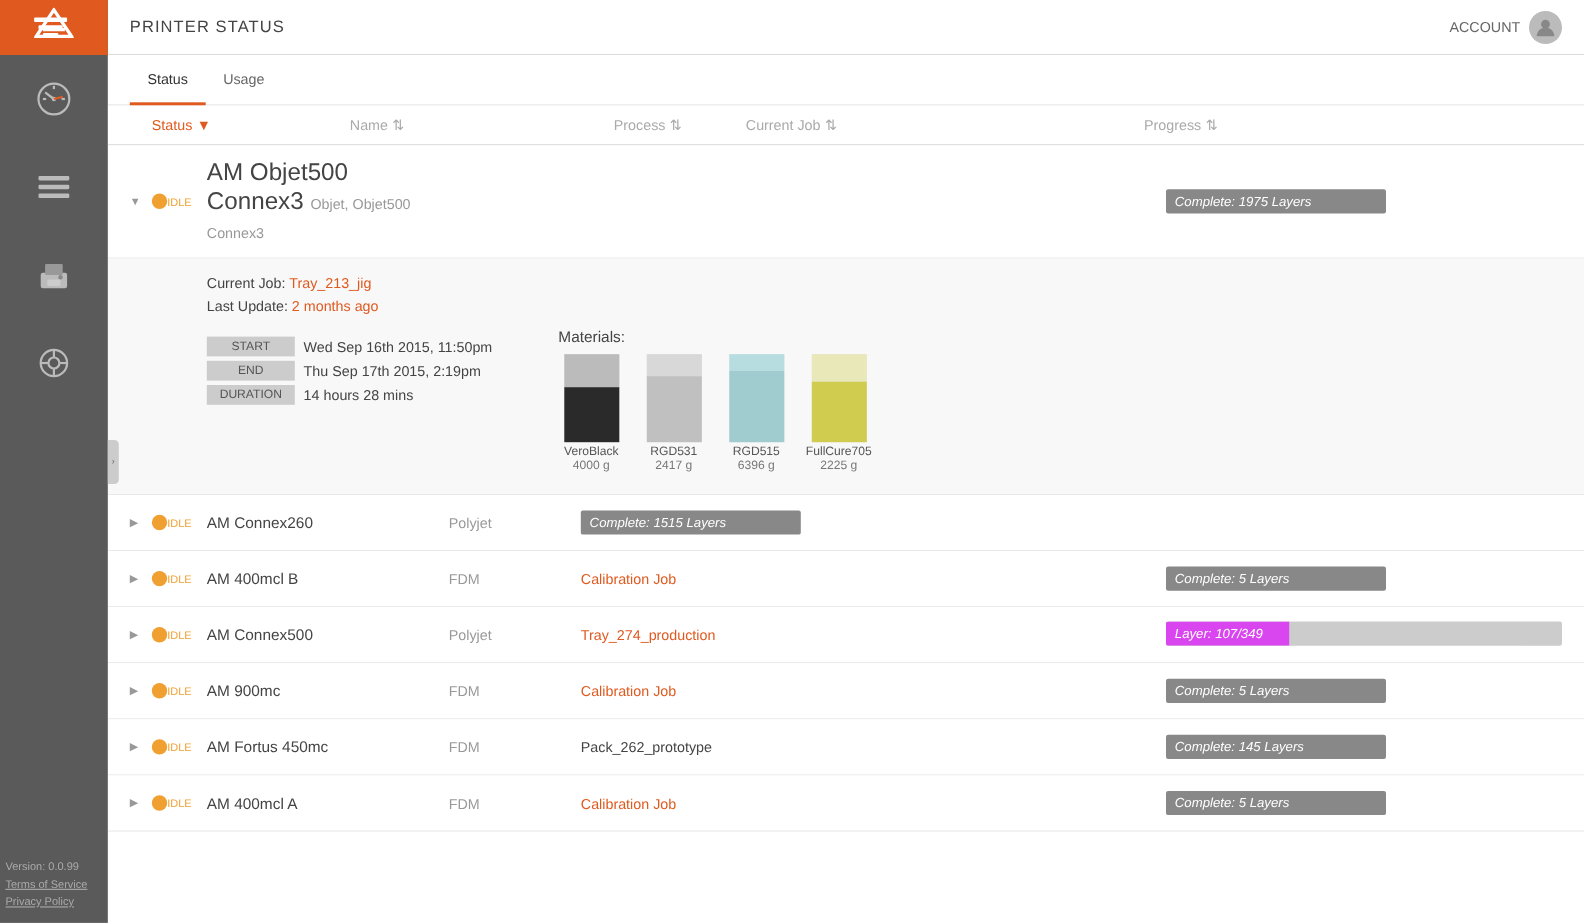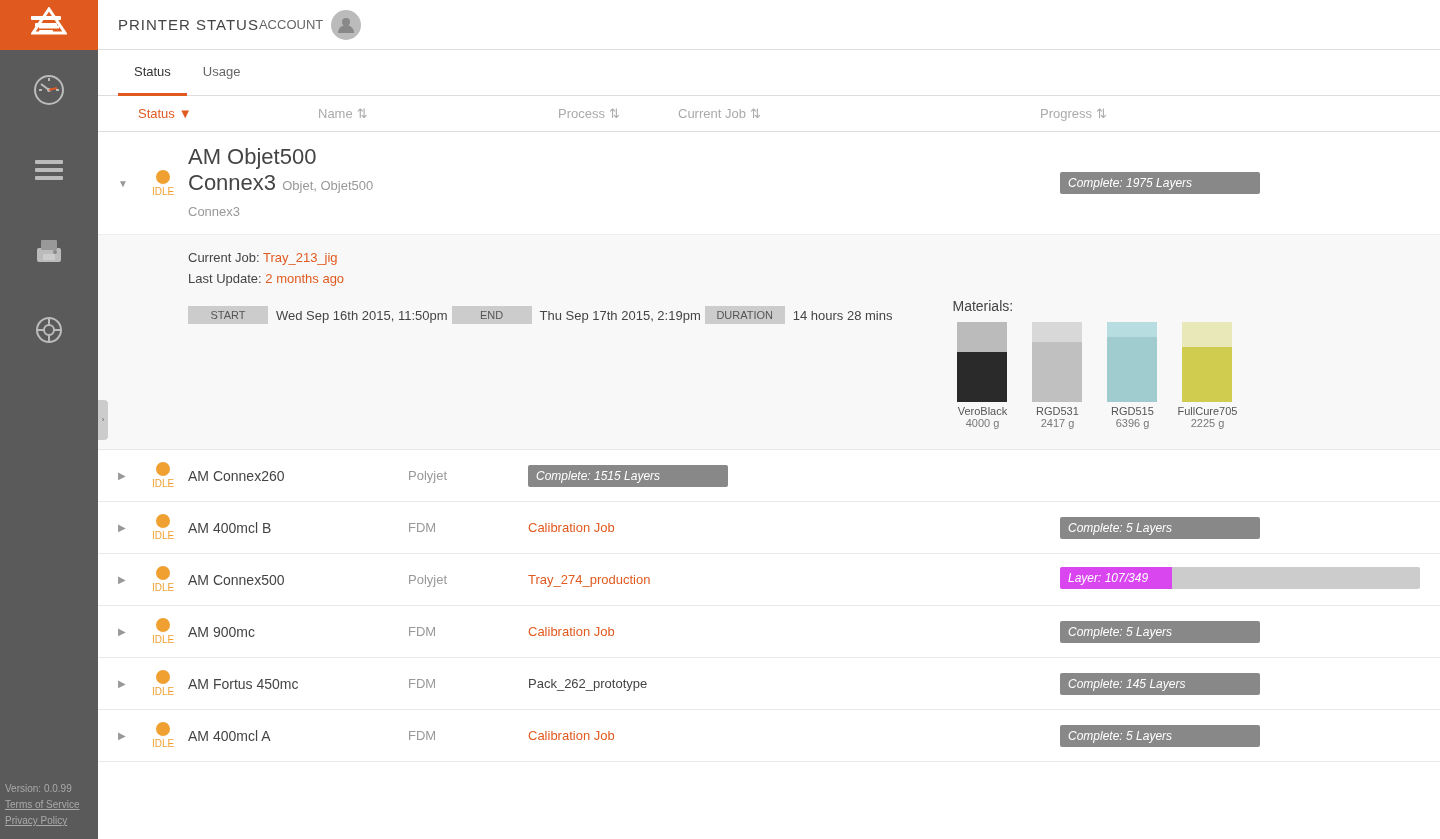--- a/index.html
+++ b/index.html
@@ -84,20 +84,21 @@
       background: #f5f5f5;
       overflow: hidden;
     }
 
     
     #header {
       height: 50px;
       background: white;
       display: flex;
       align-items: center;
+      justify-content: space-between;
       padding: 0 20px;
       border-bottom: 1px solid #ddd;
       flex-shrink: 0;
     }
     #header-title {
       font-size: 15px;
       color: #444;
       font-weight: normal;
       letter-spacing: 1px;
     }
@@ -190,21 +191,21 @@
     .row-expand {
       width: 20px;
       color: #999;
       cursor: pointer;
       font-size: 10px;
       flex-shrink: 0;
     }
 
     .status-badge {
       display: flex;
-      flex-direction: column;
+      flex-direction: row;
       align-items: center;
       width: 50px;
       flex-shrink: 0;
     }
     .status-dot {
       width: 14px;
       height: 14px;
       border-radius: 50%;
       background: #f0a030;
     }
@@ -270,21 +271,21 @@
 
     
     .printer-expanded {
       background: #f8f8f8;
       padding: 15px 20px 20px 90px;
       border-top: 1px solid #eee;
     }
 
     .expanded-time-table {
       display: flex;
-      flex-direction: row;
+      flex-direction: column;
       gap: 4px;
       margin-top: 8px;
     }
     .time-row {
       display: flex;
       align-items: center;
       gap: 8px;
     }
     .time-label {
       background: #ccc;

